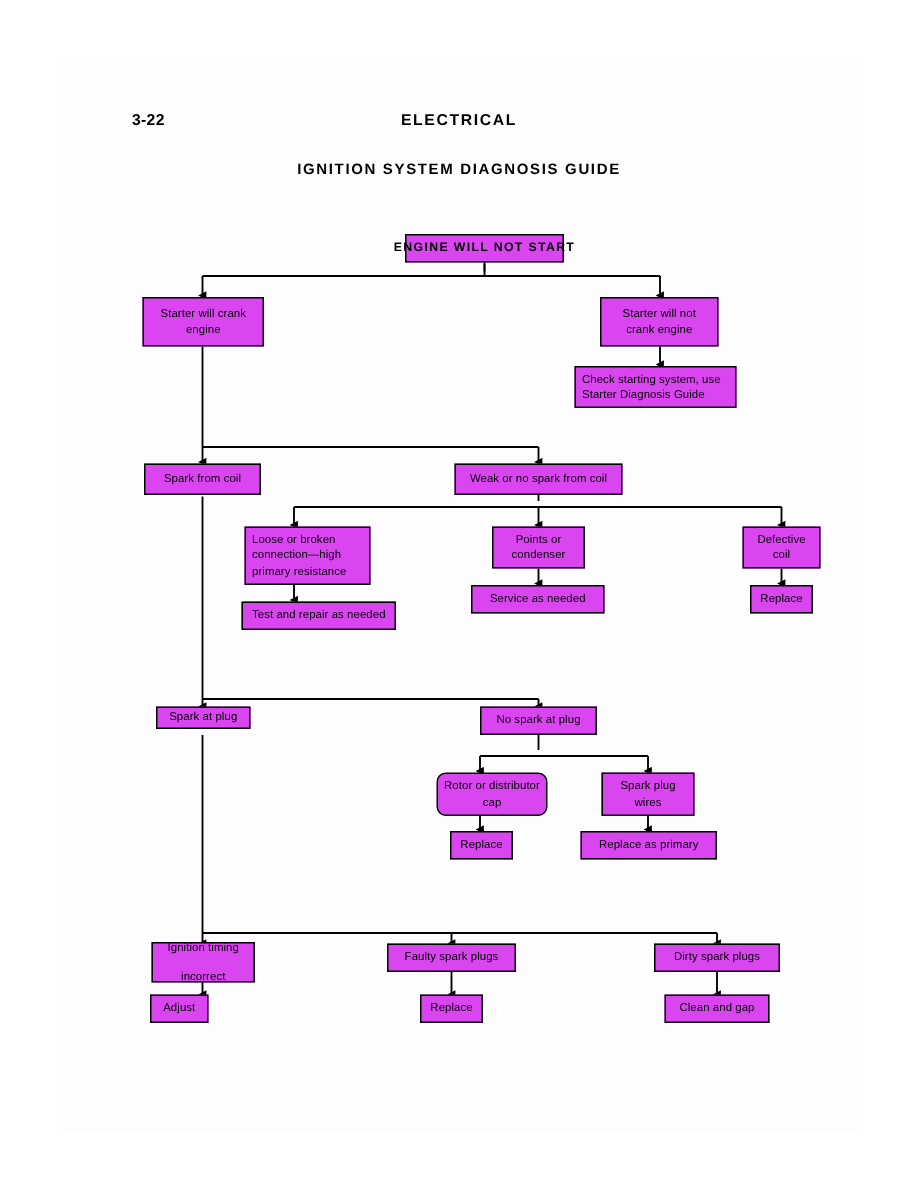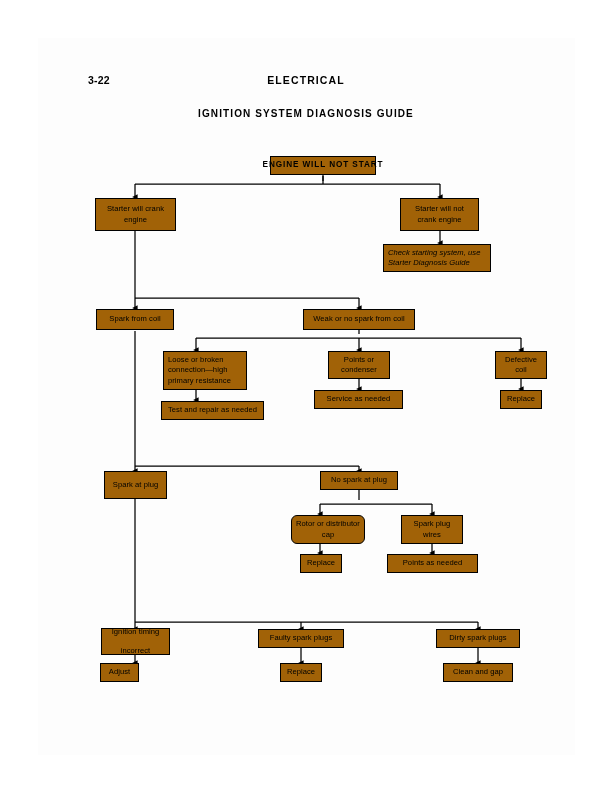--- a/index.html
+++ b/index.html
@@ -79,21 +79,21 @@
     left: 0; top: 0;
     width: 612px;
     height: 792px;
     pointer-events: none;
   }
 
   .node {
     position: absolute;
     box-sizing: border-box;
     border: 1px solid #000;
-    background: #a16207;
+    background: #d946ef;
     color: #000;
     font-size: 7.6px;
     line-height: 10.5px;
     display: flex;
     flex-direction: column;
     justify-content: center;
     padding: 1px 4px;
     letter-spacing: 0.05px;
   }
   .node.center { align-items: center; text-align: center; }
@@ -182,21 +182,21 @@
     <div class="node center" style="left:95px; top:198px; width:81px; height:33px;">
       <span class="ln">Starter will crank</span>
       <span class="ln">engine</span>
     </div>
 
     <div class="node center" style="left:400px; top:198px; width:79px; height:33px;text-align:center;">
       <span class="ln">Starter will not</span>
       <span class="ln">crank engine</span>
     </div>
 
-    <div class="node left" style="left:383px; top:244px; width:108px; height:28px;font-style:italic;">
+    <div class="node left" style="left:383px; top:244px; width:108px; height:28px;">
       <span class="ln">Check starting system, use</span>
       <span class="ln">Starter Diagnosis Guide</span>
     </div>
 
     <div class="node center" style="left:96px; top:309px; width:78px; height:21px;">
       <span class="ln">Spark from coil</span>
     </div>
 
     <div class="node center" style="left:303px; top:309px; width:112px; height:21px;">
       <span class="ln">Weak or no spark from coil</span>
@@ -223,21 +223,21 @@
 
     <div class="node center" style="left:495px; top:351px; width:52px; height:28px;">
       <span class="ln">Defective</span>
       <span class="ln">coil</span>
     </div>
 
     <div class="node center" style="left:500px; top:390px; width:42px; height:19px;">
       <span class="ln">Replace</span>
     </div>
 
-    <div class="node center" style="left:104px; top:471px; width:63px; height:28px;">
+    <div class="node center" style="left:104px; top:471px; width:63px; height:15px;">
       <span class="ln">Spark at plug</span>
     </div>
 
     <div class="node center" style="left:320px; top:471px; width:78px; height:19px;">
       <span class="ln">No spark at plug</span>
     </div>
 
     <div class="node center" style="left:291px; top:515px; width:74px; height:29px;border-radius:6px;">
       <span class="ln">Rotor or distributor</span>
       <span class="ln">cap</span>
@@ -246,21 +246,21 @@
     <div class="node center" style="left:300px; top:554px; width:42px; height:19px;">
       <span class="ln">Replace</span>
     </div>
 
     <div class="node center" style="left:401px; top:515px; width:62px; height:29px;">
       <span class="ln">Spark plug</span>
       <span class="ln">wires</span>
     </div>
 
     <div class="node center" style="left:387px; top:554px; width:91px; height:19px;">
-      <span class="ln">Points as needed</span>
+      <span class="ln">Replace as primary</span>
     </div>
 
     <div class="node center" style="left:101px; top:628px; width:69px; height:27px;gap:8px;">
       <span class="ln">Ignition timing</span>
       <span class="ln">incorrect</span>
     </div>
 
     <div class="node center" style="left:100px; top:663px; width:39px; height:19px;">
       <span class="ln">Adjust</span>
     </div>

